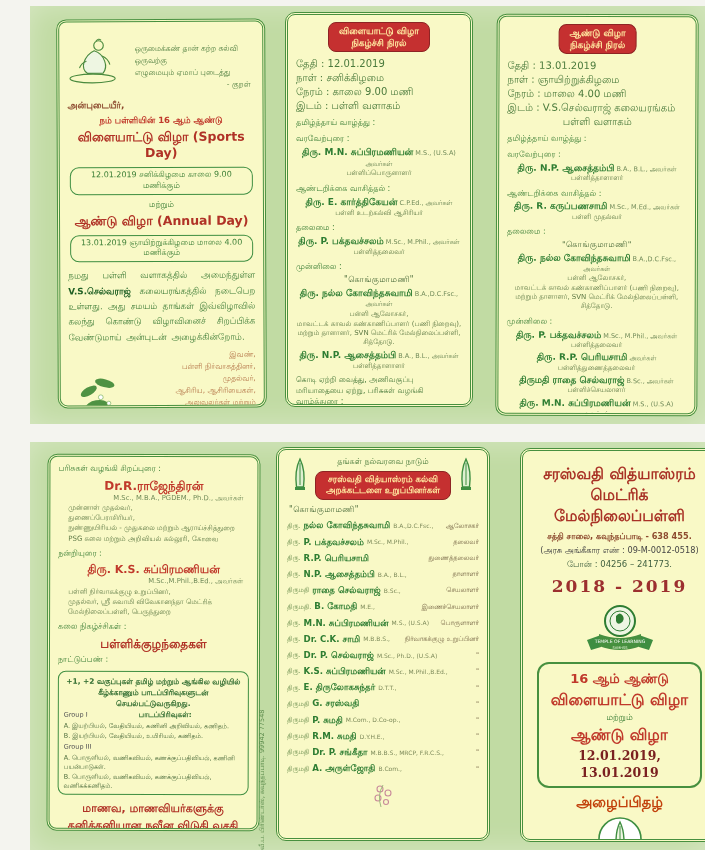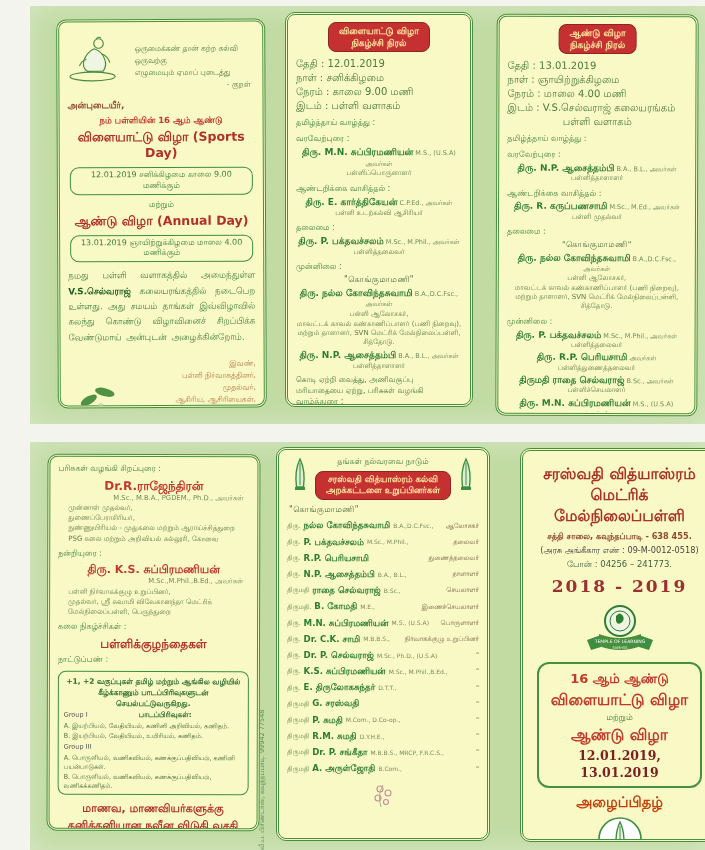--- a/index.html
+++ b/index.html
@@ -18,31 +18,31 @@
   .metas{display:flex;justify-content:flex-end;font-size:10px;color:#4a7a3c;margin-bottom:2px;flex-direction:column;}
   .metas .mc{line-height:1.4;}
   .h{color:#3f8038;margin-top:5px;font-size:8px;}
   .pname{text-align:center;margin-top:1px;}
   .pname .nm{font-weight:700;color:#2e7d32;font-size:9px;}
   .pname .dg{font-size:6.5px;color:#708a58;margin-left:2px;}
   .prole{text-align:center;font-size:7px;color:#5f7a46;line-height:1.35;}
   .kongu{text-align:center;font-size:8px;color:#4a6a3a;margin-top:2px;letter-spacing:.5px;}
   .para{font-size:7.5px;color:#4a7a3c;margin-top:4px;line-height:1.4;}
   
-  .kuralrow{display:flex;gap:17px;align-items:flex-start;}
+  .kuralrow{display:flex;gap:17px;align-items:center;}
   .kural{font-size:7.5px;color:#4a7a3c;margin-top:14px;line-height:1.6;}
   .kural .src{display:block;text-align:right;margin-right:4px;}
   .salut{color:#8d4a2f;font-weight:bold;margin-top:8px;font-size:9px;}
   .redline{color:#c0392b;font-weight:bold;text-align:center;margin-top:4px;font-size:8.5px;}
   .bigtitle{color:#b03226;font-weight:bold;text-align:center;font-size:12.5px;margin-top:2px;}
   .datebox{border:1.3px solid #3e8e41;border-radius:9px;text-align:center;padding:2px 3px;margin:5px 2px;font-size:8px;color:#3f8038;}
   .andword{color:#3f8038;text-align:center;font-size:8px;margin:2px 0;}
   .bodytxt{text-align:justify;font-size:8.8px;line-height:1.75;color:#3f7d38;margin-top:6px;word-spacing:2px;}
   .bodytxt b{color:#1f5f23;}
-  .signrow{display:flex;margin-top:13px;gap:36px;}
+  .signrow{display:flex;margin-top:4px;gap:36px;}
   .signoff{margin-left:auto;text-align:right;font-size:7.5px;color:#b5764a;line-height:1.6;}
   
   .guestname{color:#c0392b;font-weight:bold;text-align:center;font-size:12px;margin-top:3px;}
   .guestname2{color:#c0392b;font-weight:bold;text-align:center;font-size:11px;margin-top:3px;}
   .degright{text-align:right;font-size:6.8px;color:#708a58;margin-right:6px;}
   .rolelist{font-size:7px;color:#5f7a46;margin-left:10px;line-height:1.45;}
   .artsby{color:#b03226;font-weight:bold;text-align:center;font-size:12px;margin:3px 0;}
   .progbox{border:1.4px solid #3e8e41;border-radius:8px;padding:4px 5px;margin-top:5px;}
   .progbox .bold1{font-weight:bold;color:#2e6b2e;font-size:7.4px;text-align:center;line-height:1.5;}
   .grp{font-size:6.5px;color:#555;margin-top:2px;}

